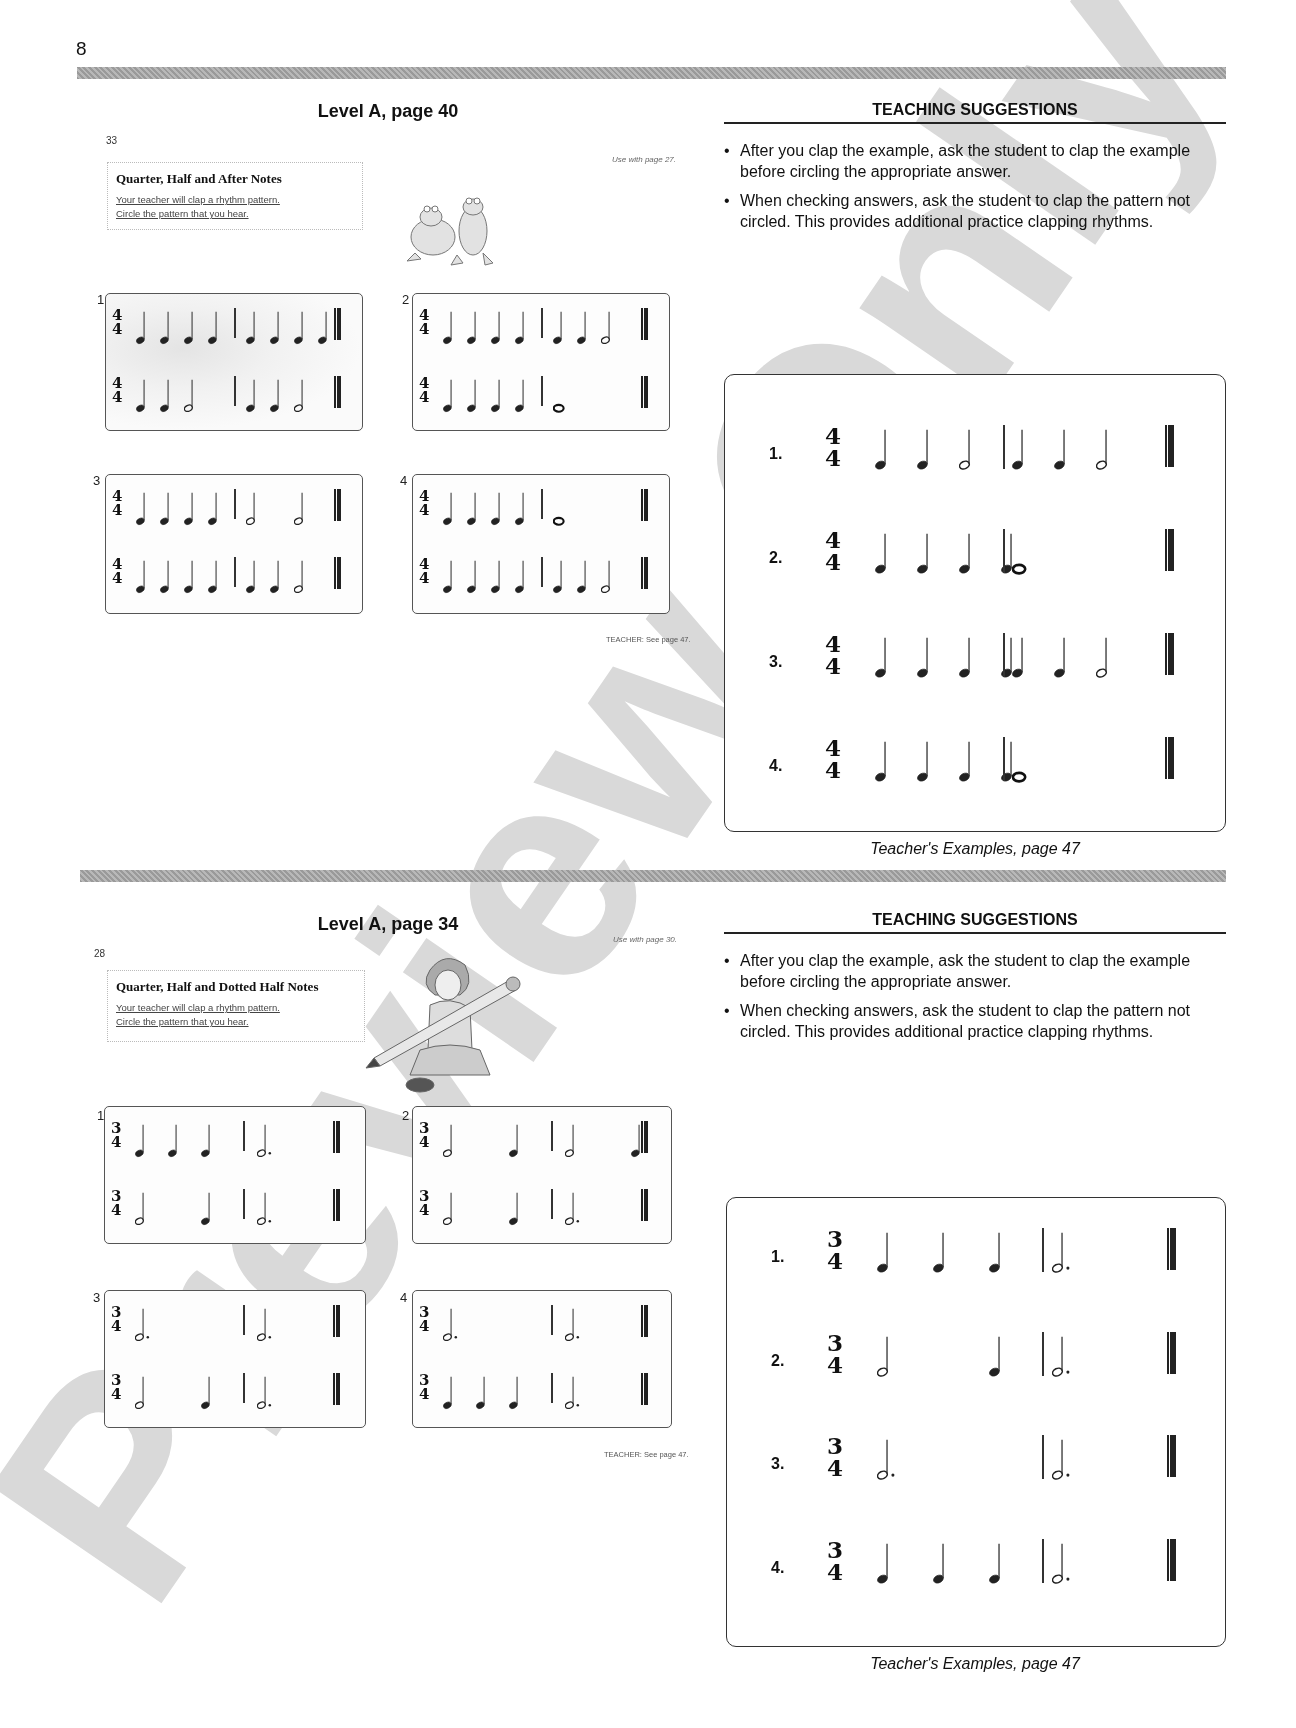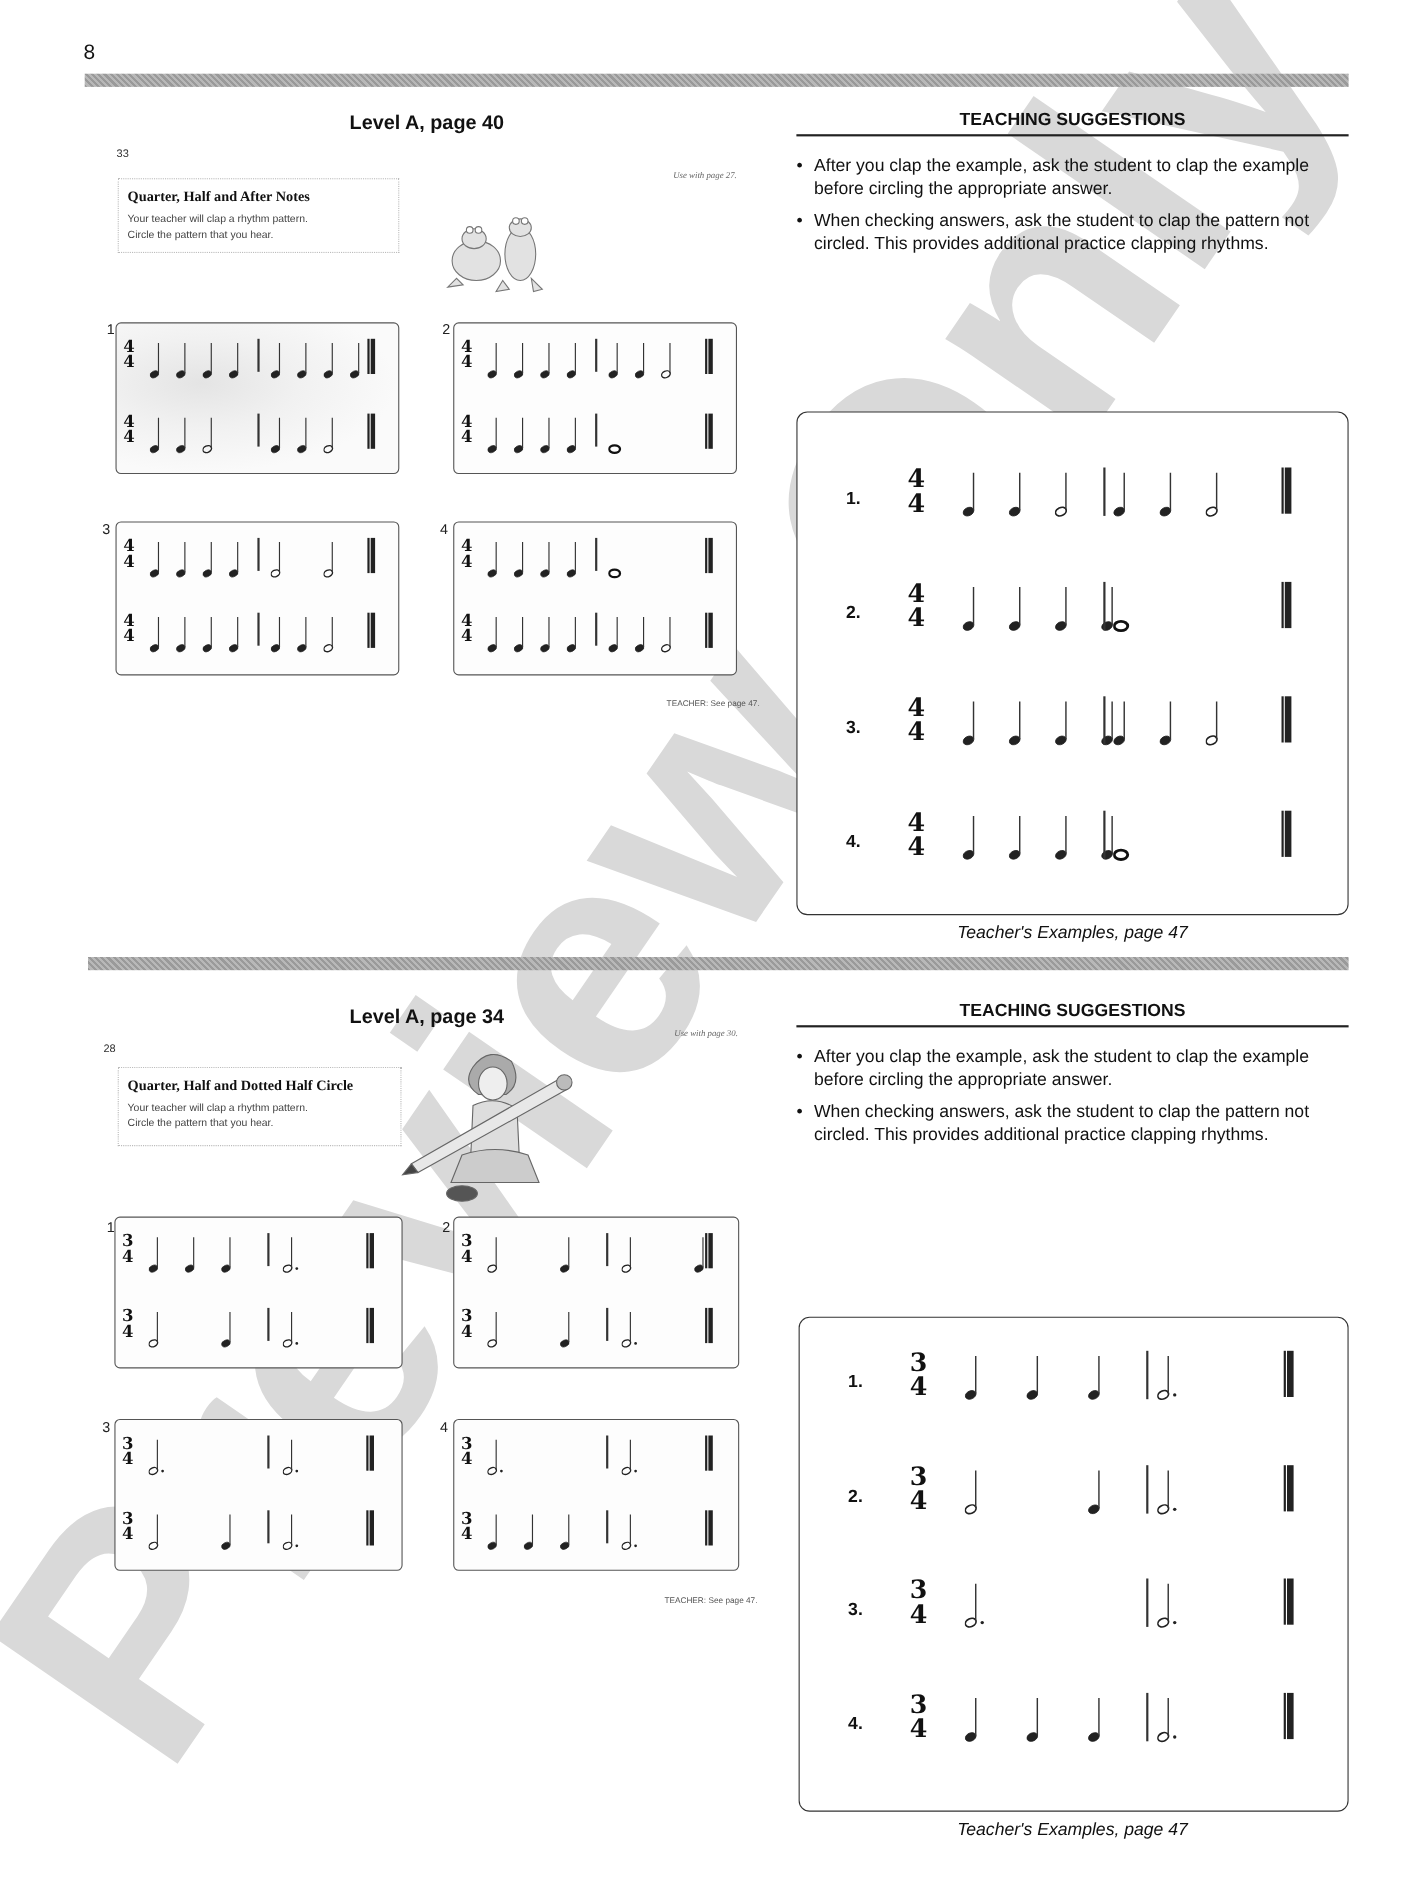--- a/index.html
+++ b/index.html
@@ -6,24 +6,24 @@
   html, body { width: 1296px; height: 1728px; background: #ffffff; overflow: hidden; }
   body { position: relative; font-family: "Liberation Sans", sans-serif; color: #111; }
 
   .page-num { position: absolute; left: 76px; top: 38px; font-size: 19px; }
   .hbar { position: absolute; height: 12px; background: repeating-linear-gradient(45deg, #9a9a9a 0 2px, #b8b8b8 2px 4px); }
   .hbar-top { left: 77px; top: 67px; width: 1149px; }
   .hbar-mid { left: 80px; top: 870px; width: 1146px; }
 
   .level-title { position: absolute; font-weight: bold; font-size: 18px; text-align: center; width: 400px; }
   .small-pg { position: absolute; font-size: 10px; color: #333; }
-  .use-with { position: absolute; font-size: 8px; font-style: italic; color: #666; font-family: Liberation Serif, serif; }
+  .use-with { position: absolute; font-size: 8px; font-style: italic; color: #666; }
   .instr-box { position: absolute; border: 1px dotted #bbb; padding: 8px 8px; }
   .instr-title { font-family: "Liberation Serif", serif; font-weight: bold; font-size: 13px; margin-bottom: 6px; }
-  .instr-line { font-size: 9.5px; color: #444; line-height: 14px; }
+  .instr-line { font-size: 9.5px; color: #444; line-height: 14px; text-decoration: underline; }
 
   .ex-label { position: absolute; font-size: 13px; color: #222; }
   .ex-box { position: absolute; border: 1.5px solid #555; border-radius: 5px; background: #fdfdfd; }
   .ex-box.shaded { background: radial-gradient(ellipse at 30% 40%, #e4e4e4 0%, #f1f1f1 35%, #fafafa 70%); }
   .teacher-note { position: absolute; font-size: 7.5px; color: #555; }
 
   .staff-row { position: absolute; height: 44px; }
   .ts { position: absolute; top: 0; font-family: "DejaVu Serif", serif; font-weight: bold; line-height: 19px; text-align: center; }
   .barline { position: absolute; width: 1.5px; background: #333; }
   .final { position: absolute; }
@@ -532,21 +532,21 @@
       </div>
     </div>
   <div class="te-caption" style="left:724px;top:840px;">Teacher's Examples, page 47</div>
 </div>
 
 <div>
   <div class="level-title" style="left:188px;top:914px;">Level A, page 34</div>
   <div class="small-pg" style="left:94px;top:948px;">28</div>
   <div class="use-with" style="left:613px;top:935px;">Use with page 30.</div>
   <div class="instr-box" style="left:107px;top:970px;width:258px;height:72px;">
-    <div class="instr-title">Quarter, Half and Dotted Half Circle</div>
+    <div class="instr-title">Quarter, Half and Dotted Half Notes</div>
     <div class="instr-line">Your teacher will clap a rhythm pattern.</div>
     <div class="instr-line">Circle the pattern that you hear.</div>
   </div>
   <svg class="illus" style="left:360px;top:950px;" width="180" height="150" viewBox="0 0 180 150">
     <g stroke="#666" stroke-width="1">
       <path d="M70 20 Q85 0 105 15 Q115 35 100 45 L75 45 Q60 35 70 20 Z" fill="#aaa"></path>
       <ellipse cx="88" cy="35" rx="13" ry="15" fill="#eee"></ellipse>
       <path d="M70 55 Q90 45 110 58 L112 100 L68 100 Z" fill="#ddd"></path>
       <path d="M60 100 Q90 90 120 100 L130 125 L50 125 Z" fill="#ccc"></path>
       <ellipse cx="60" cy="135" rx="14" ry="7" fill="#555"></ellipse>

